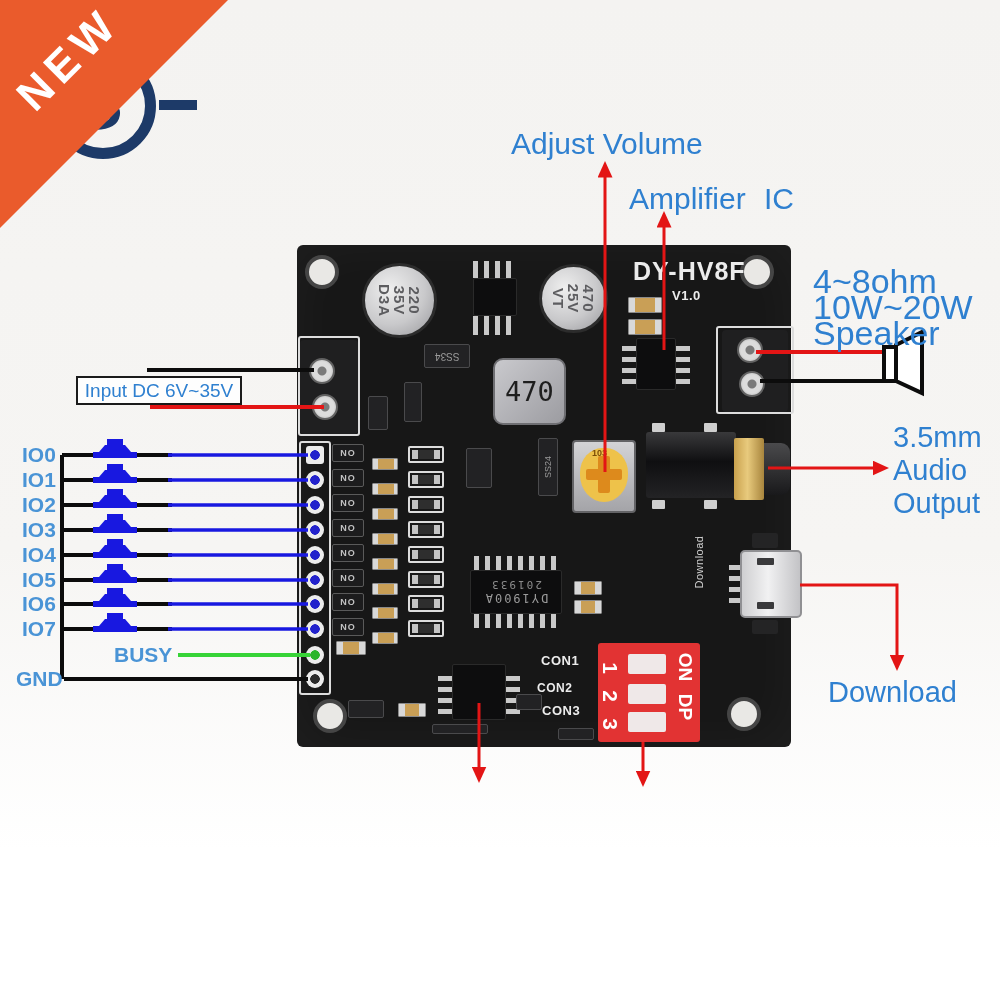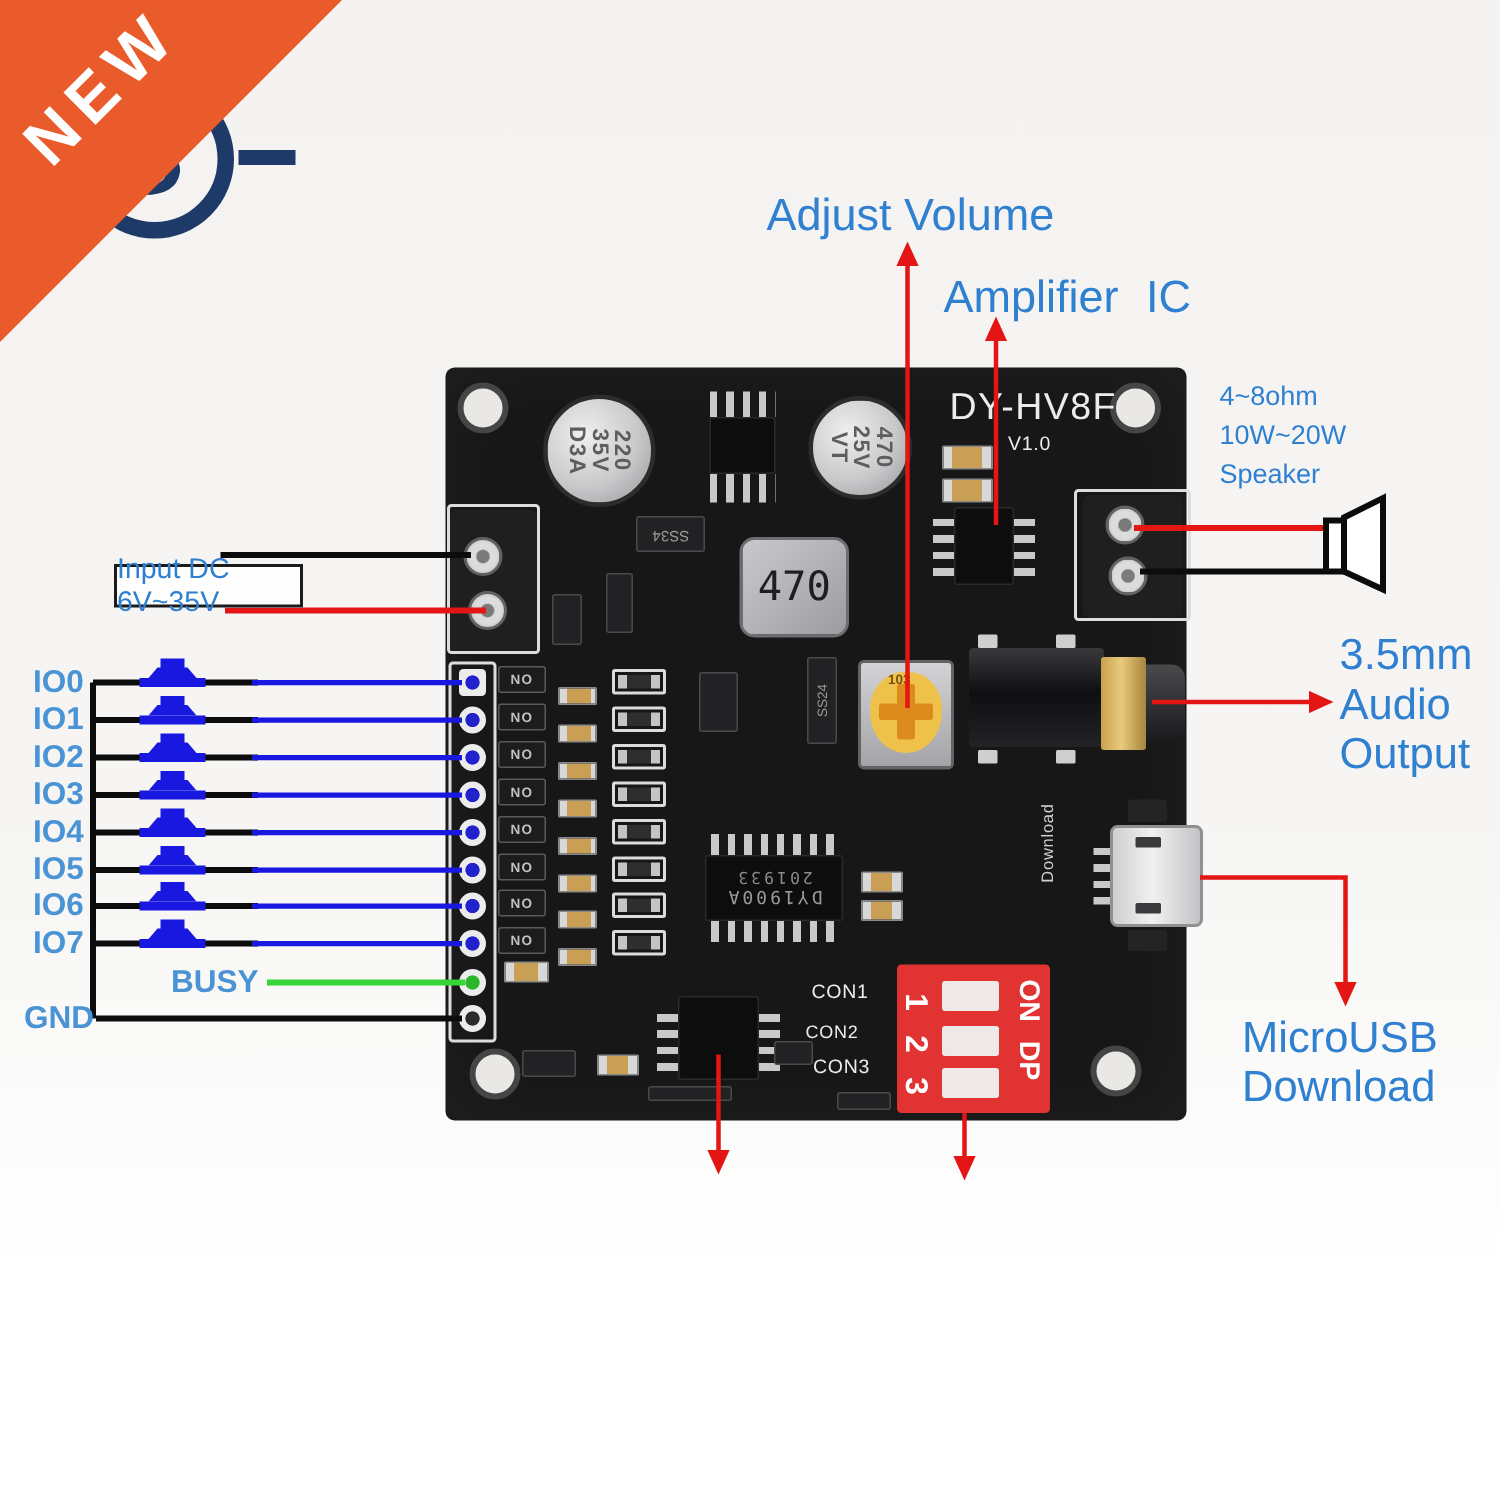--- a/index.html
+++ b/index.html
@@ -56,42 +56,42 @@
   .jack-gold{background:linear-gradient(90deg,#c9a14d,#e8ca7d 45%,#a8853d);z-index:4;border-radius:2px}
   .jack-barrel{background:linear-gradient(180deg,#4a4a4c,#19191b);border-radius:0 9px 9px 0;z-index:3}
   .usb{background:linear-gradient(90deg,#cfcfd1,#f1f1f2 45%,#c3c3c6);border:2px solid #909093;
        border-radius:5px;z-index:4}
   .usb-slot{background:#3a3a3c;z-index:5;border-radius:1px}
   .tab-dark{background:#242425;z-index:3;border-radius:2px}
   .dip{background:var(--dip-red,#e23333);border-radius:3px;z-index:3}
   .dip-slider{position:absolute;width:38px;height:20px;background:#efe8e8;border-radius:2px;z-index:4}
   .dip-t{position:absolute;color:#fff;font-weight:bold;transform:rotate(90deg);z-index:5;
        display:flex;align-items:center;justify-content:center}
-  .silk-txt{color:#ececec;font-weight:normal;z-index:4;letter-spacing:.5px}
+  .silk-txt{color:#ececec;font-weight:bold;z-index:4;letter-spacing:.5px}
   .no-diode{position:absolute;width:32px;height:18px;background:#1c1c1d;border:1px solid #5a5a5a;
        border-radius:2px;display:flex;align-items:center;justify-content:center;
        font-size:9px;color:#c2c2c2;letter-spacing:1px;font-weight:bold}
   .res-y{position:absolute;width:26px;height:12px;border:1px solid #8a8a8a;border-radius:1px;
        background:linear-gradient(90deg,#d8d8d8 0 5px,#c99f56 5px 21px,#d8d8d8 21px)}
   .smd-box{position:absolute;border:2px solid #dcdcdc;border-radius:2px;padding:2px;background:transparent}
   .smd-box i{display:block;width:100%;height:100%;
        background:linear-gradient(90deg,#c4c4c4 0 6px,#2e2e2e 6px calc(100% - 6px),#c4c4c4 calc(100% - 6px))}
   .smd-box.v i{background:linear-gradient(0deg,#c4c4c4 0 6px,#2e2e2e 6px calc(100% - 6px),#c4c4c4 calc(100% - 6px))}
   .smd-y{background:linear-gradient(90deg,#d8d8d8 0 6px,#c99f56 6px calc(100% - 6px),#d8d8d8 calc(100% - 6px));
        border:1px solid #8a8a8a;z-index:3;border-radius:1px}
   .smd-b{background:#222224;border:1px solid #4a4a4c;z-index:3;border-radius:2px}
   .pad{background:#cfcfcf;z-index:3;border-radius:1px}
   .header-hole{width:18px;height:18px;border-radius:50%;z-index:3;
        background:radial-gradient(circle,var(--dot,#2222cc) 0 4.5px,#ececec 5px)}
   .io-row{position:absolute;width:116px;height:28px;z-index:3}
 
   
   .ann{z-index:7;color:var(--label-blue,#2f80d0)}
   .io-lab{z-index:7;color:var(--io-blue,#4a94d6);font-size:21px;font-weight:bold}
-  .input-box{left:76px;top:376px;width:126px;height:29px;border:2px solid #1b1b1b;z-index:7;
+  .input-box{left:76px;top:376px;width:166px;height:29px;border:2px solid #1b1b1b;z-index:7;
        background:rgba(255,255,255,.85);display:flex;align-items:center;justify-content:center}
   .input-box span{color:var(--label-blue,#2f80d0);font-size:19px}
   svg.overlay{position:absolute;left:0;top:0;z-index:6;pointer-events:none}
   .wire-blk{stroke:#0c0c0c;stroke-width:4;fill:none}
   .wire-red{stroke:var(--arrow-red,#e31515);stroke-width:4;fill:none}
   .wire-blu{stroke:var(--wire-blue,#1818e0);stroke-width:3.5;fill:none}
   .wire-grn{stroke:var(--wire-green,#37d437);stroke-width:4;fill:none}
   .arrow{stroke:var(--arrow-red,#e31515);stroke-width:3;fill:none}
   .arrowhead{fill:var(--arrow-red,#e31515)}
   .btn-sym{fill:var(--wire-blue,#1818e0)}
@@ -402,21 +402,21 @@
     <path class="arrow" d="M664 350 V226" marker-end="url(#arr)"></path>
     <path class="arrow" d="M768 468 H874" marker-end="url(#arr)"></path>
     <path class="arrow" d="M800 585 H897 V656" marker-end="url(#arr)"></path>
     <path class="arrow" d="M479 703 V768" marker-end="url(#arr)"></path>
     <path class="arrow" d="M643 742 V772" marker-end="url(#arr)"></path>
   </svg>
 
   <div class="abs ann" style="left:511px;top:127px;font-size:30px">Adjust Volume</div>
   <div class="abs ann" style="left:629px;top:182px;font-size:30px;word-spacing:10px">Amplifier IC</div>
 
-  <div class="abs ann" style="left:813px;top:251px;font-size:18px;line-height:26px">
+  <div class="abs ann" style="left:813px;top:268px;font-size:34px;line-height:26px">
     <div>4~8ohm</div>
       <div>10W~20W</div>
       <div>Speaker</div>
   </div>
 
   <div class="abs input-box">
     <span>Input DC 6V~35V</span>
   </div>
 
   <div class="abs io-lab" style="left:22px;top:443px">IO0</div>
@@ -430,18 +430,17 @@
   <div class="abs io-lab" style="left:114px;top:643px">BUSY</div>
   <div class="abs io-lab" style="left:16px;top:667px">GND</div>
 
   <div class="abs ann" style="left:893px;top:421px;font-size:29px;line-height:33px">
     <div>3.5mm</div>
       <div>Audio</div>
       <div>Output</div>
   </div>
 
   <div class="abs ann" style="left:828px;top:676px;font-size:29px;line-height:33px">
-    <div>MicroUSB</div>
       <div>Download</div>
   </div>
 
 
 </div>
 
 </body></html>

